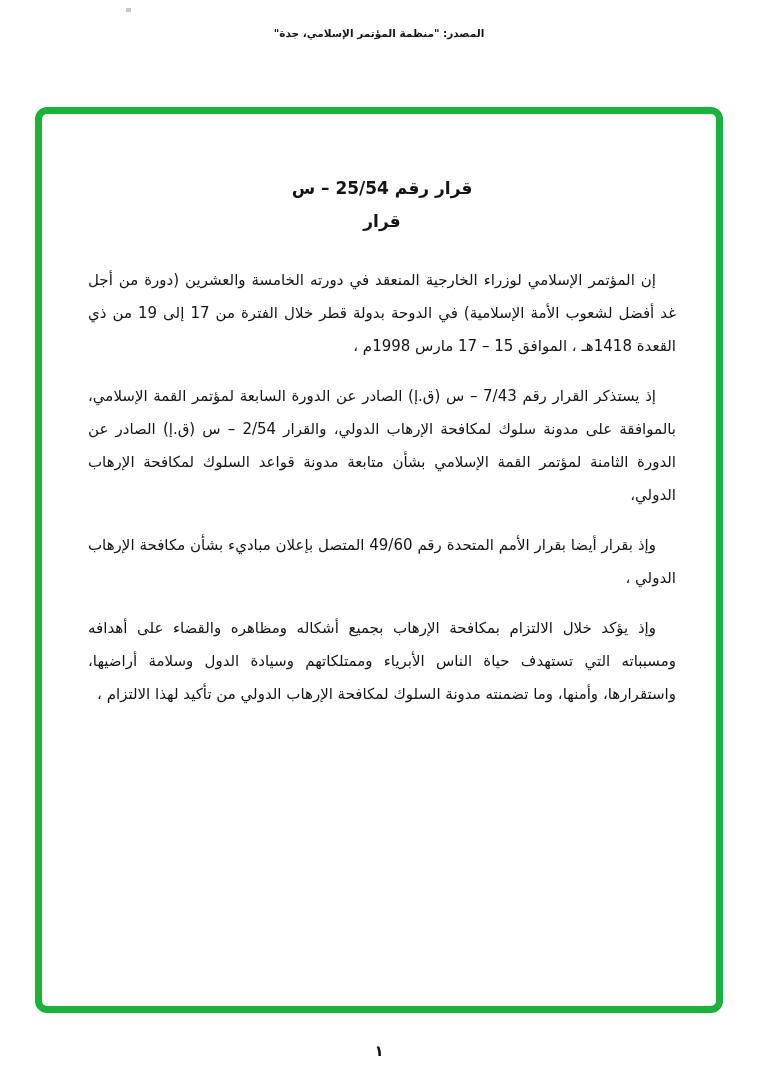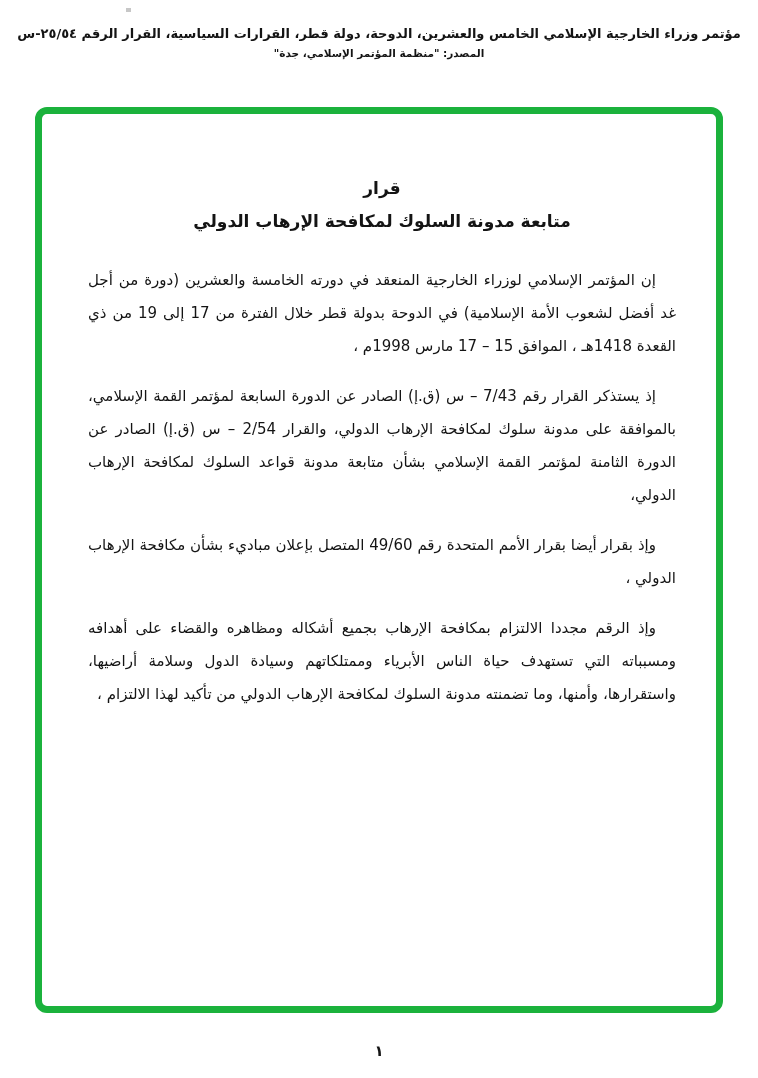--- a/index.html
+++ b/index.html
@@ -85,38 +85,37 @@
     bottom:18px;left:0;right:0;
     text-align:center;
     font-size:15px;
     font-weight:bold;
   }
 </style>
 </head>
 <body>
 
 <div class="doc-header">
-  <div class="h1">مؤتمر وزراء الخارجية الإسلامي الخامس والعشرين، الدوحة، دولة قطر، القرارات السياسية، القرار الرقم ٢٥/٥٤-س</div>
   <div class="h2">المصدر:  "منظمة المؤتمر الإسلامي، جدة"</div>
 </div>
 
 <div class="speck"></div>
 <div class="dotted-artifact"></div>
 
 <div class="frame">
   <div class="content">
 
     <div class="title-block">
+      <div>قرار رقم 25/54 – س</div>
       <div>قرار</div>
-      <div>متابعة مدونة السلوك لمكافحة الإرهاب الدولي</div>
     </div>
 
     <div class="body-text">
       <p><span class="lead"></span><span>إن المؤتمر الإسلامي لوزراء الخارجية المنعقد في دورته الخامسة والعشرين (دورة من أجل غد أفضل لشعوب الأمة الإسلامية) في الدوحة بدولة قطر خلال الفترة من 17 إلى 19 من ذي القعدة 1418هـ ، الموافق 15 – 17 مارس 1998م ،</span></p>
       <p><span class="lead">إذ يستذكر</span><span> القرار رقم 7/43 – س (ق.إ) الصادر عن الدورة السابعة لمؤتمر القمة الإسلامي، بالموافقة على مدونة سلوك لمكافحة الإرهاب الدولي، والقرار 2/54 – س (ق.إ) الصادر عن الدورة الثامنة لمؤتمر القمة الإسلامي بشأن متابعة مدونة قواعد السلوك لمكافحة الإرهاب الدولي،</span></p>
       <p><span class="lead">وإذ بقرار</span><span> أيضا بقرار الأمم المتحدة رقم 49/60 المتصل بإعلان مباديء بشأن مكافحة الإرهاب الدولي ،</span></p>
-      <p><span class="lead">وإذ الرقم مجددا</span><span> الالتزام بمكافحة الإرهاب بجميع أشكاله ومظاهره والقضاء على أهدافه ومسبباته التي تستهدف حياة الناس الأبرياء وممتلكاتهم وسيادة الدول وسلامة أراضيها، واستقرارها، وأمنها، وما تضمنته مدونة السلوك لمكافحة الإرهاب الدولي من تأكيد لهذا الالتزام ،</span></p>
+      <p><span class="lead">وإذ يؤكد خلال</span><span> الالتزام بمكافحة الإرهاب بجميع أشكاله ومظاهره والقضاء على أهدافه ومسبباته التي تستهدف حياة الناس الأبرياء وممتلكاتهم وسيادة الدول وسلامة أراضيها، واستقرارها، وأمنها، وما تضمنته مدونة السلوك لمكافحة الإرهاب الدولي من تأكيد لهذا الالتزام ،</span></p>
     </div>
 
   </div>
 </div>
 
 <div class="page-number">١</div>
 
 </body></html>

